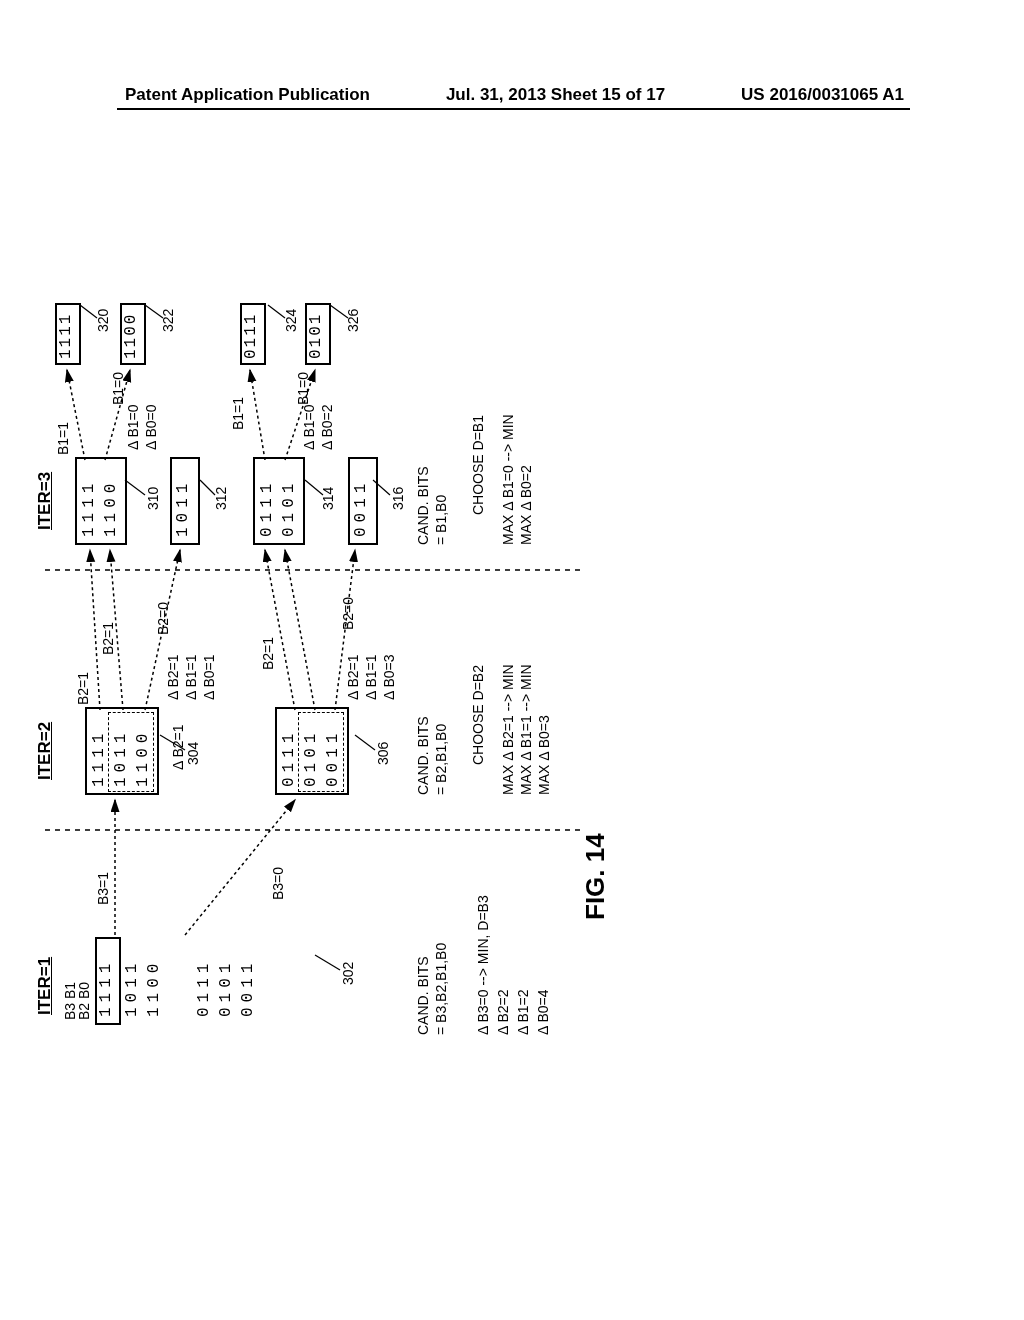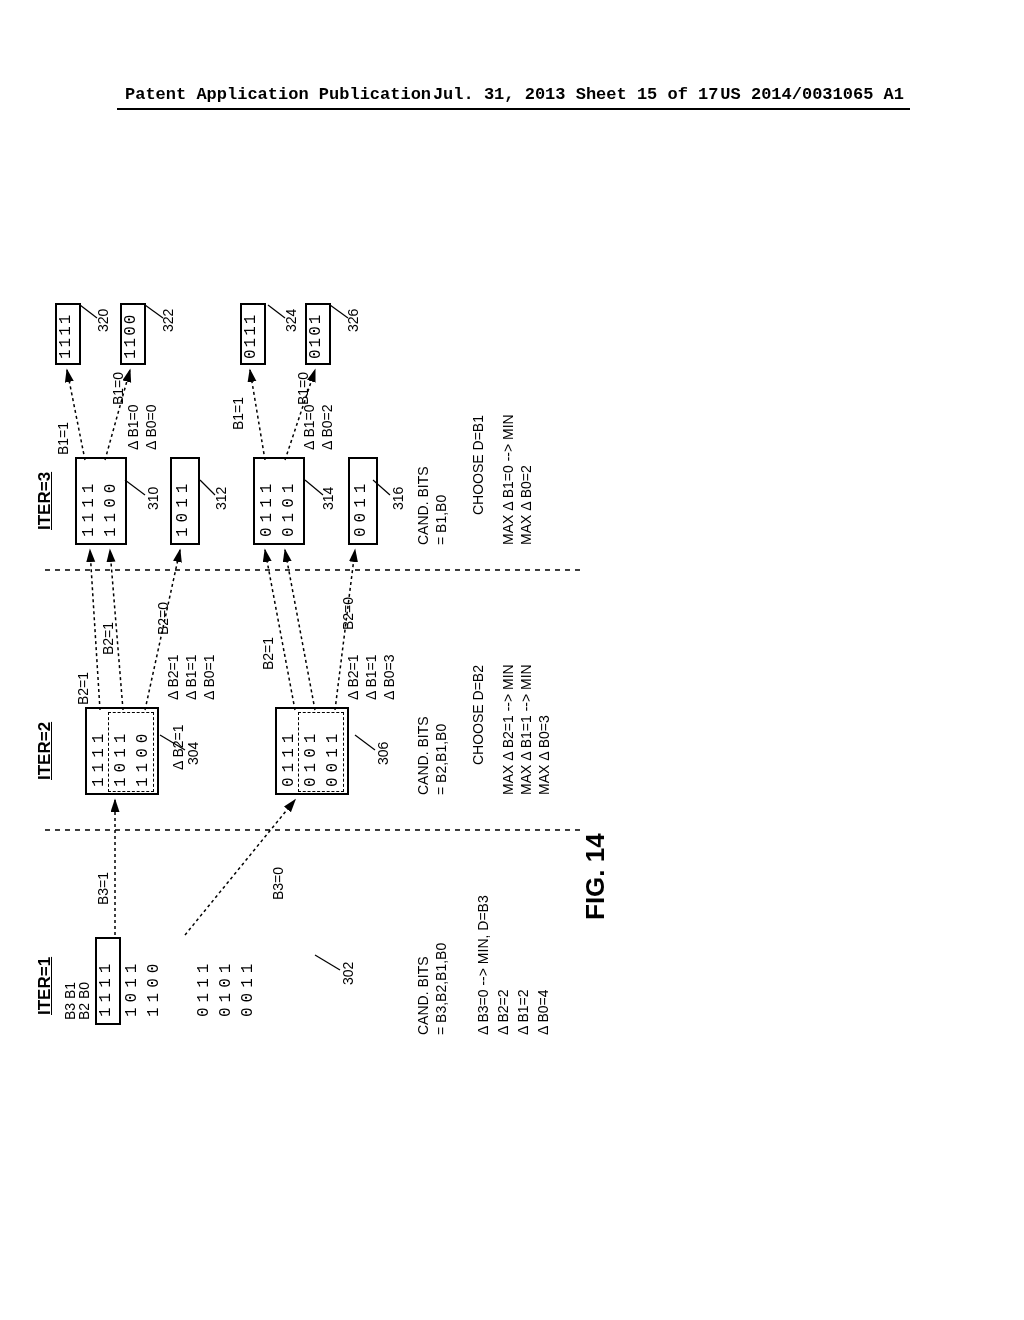--- a/index.html
+++ b/index.html
@@ -19,21 +19,20 @@
   }
   .header {
     position: absolute;
     top: 85px;
     left: 125px;
     right: 120px;
     font-size: 17px;
     font-weight: bold;
     display: flex;
     justify-content: space-between;
-    font-family: Liberation Mono, monospace;
   }
   .header-rule {
     position: absolute;
     top: 108px;
     left: 117px;
     right: 114px;
     border-top: 2px solid #000;
   }
   .figure-wrap {
     position: absolute;
@@ -89,21 +88,21 @@
     pointer-events: none;
   }
 </style>
 </head>
 <body>
 
 <div class="page">
   <div class="header">
     <span>Patent Application Publication</span>
     <span>Jul. 31, 2013  Sheet 15 of 17</span>
-    <span>US 2014/0031065 A1</span>
+    <span>US 2016/0031065 A1</span>
   </div>
   <div class="header-rule"></div>
 
   <div class="figure-wrap">
     <div class="figure-inner">
 
       <svg class="overlay">
         <defs>
           <marker id="ah" markerWidth="10" markerHeight="10" refX="8" refY="3" orient="auto">
             <path d="M0,0 L0,6 L9,3 z" fill="#000"></path>

